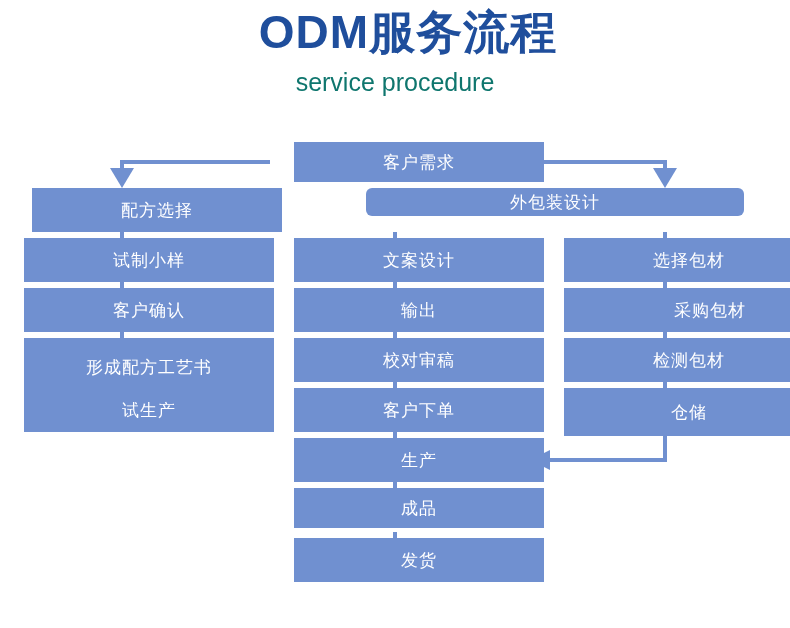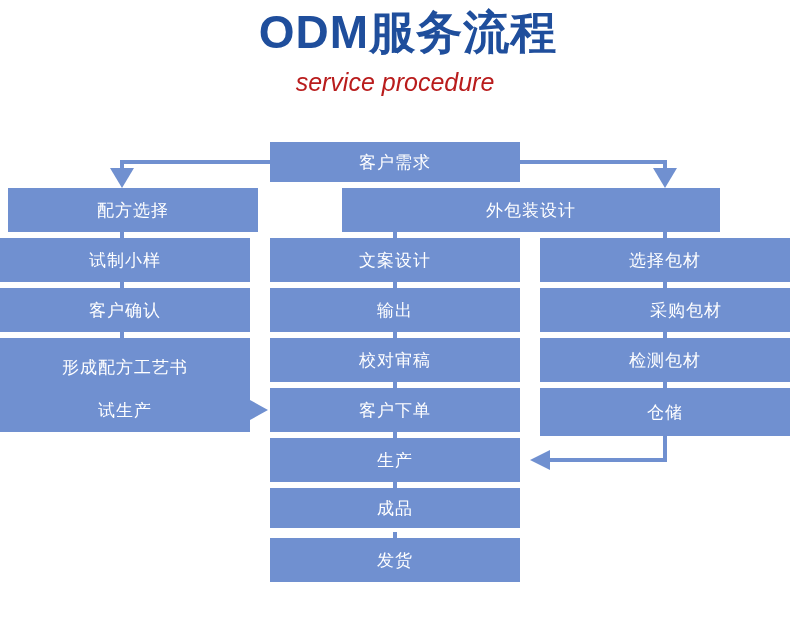--- a/index.html
+++ b/index.html
@@ -14,37 +14,37 @@
   
   .title {
     position: absolute; left: 0; top: 4px; width: 790px;
     text-align: center;
     font-size: 46px; font-weight: bold; letter-spacing: 1px;
     color: #1f4e9c; line-height: 56px; padding-left: 26px;
   }
   .subtitle {
     position: absolute; left: 0; top: 66px; width: 790px;
     text-align: center;
-    font-size: 25px; font-weight: normal; color: #b91c1c;
+    font-size: 25px; font-weight: normal; color: #0f766e;
     line-height: 32px;
-    font-style: italic;
   }
 
   
   .chart { position: absolute; left: 0; top: 0; width: 790px; height: 628px; }
 
   .node {
     position: absolute;
     background: #7090d0;
     color: #ffffff;
     font-size: 17px;
     display: flex; align-items: center; justify-content: center;
     line-height: 1;
     letter-spacing: 1px;
     z-index: 3;
+    margin-left: 24px;
   }
 
   .connectors { position: absolute; left: 0; top: 0; width: 790px; height: 628px; z-index: 1; }
 </style>
 </head>
 <body>
 
 <div id="root">
 
   <div class="title">ODM服务流程</div>
@@ -92,21 +92,21 @@
     </svg>
 
     <div class="node" style="left:270px; top:142px; width:250px; height:40px;">客户需求</div>
 
     <div class="node" style="left:8px; top:188px; width:250px; height:44px;">配方选择</div>
     <div class="node" style="left:0px; top:238px; width:250px; height:44px;">试制小样</div>
     <div class="node" style="left:0px; top:288px; width:250px; height:44px;">客户确认</div>
     <div class="node" style="left:0px; top:338px; width:250px; height:58px;">形成配方工艺书</div>
     <div class="node" style="left:0px; top:388px; width:250px; height:44px;">试生产</div>
 
-    <div class="node" style="left:342px; top:188px; width:378px; height:44px;">外包装设计</div>
+    <div class="node" style="left:342px; top:188px; width:378px; height:28px;border-radius:6px;">外包装设计</div>
     <div class="node" style="left:270px; top:238px; width:250px; height:44px;">文案设计</div>
     <div class="node" style="left:270px; top:288px; width:250px; height:44px;">输出</div>
     <div class="node" style="left:270px; top:338px; width:250px; height:44px;">校对审稿</div>
     <div class="node" style="left:270px; top:388px; width:250px; height:44px;">客户下单</div>
     <div class="node" style="left:270px; top:438px; width:250px; height:44px;">生产</div>
     <div class="node" style="left:270px; top:488px; width:250px; height:40px;text-align:right;">成品</div>
     <div class="node" style="left:270px; top:538px; width:250px; height:44px;">发货</div>
 
     <div class="node" style="left:540px; top:238px; width:250px; height:44px;text-align:right;">选择包材</div>
     <div class="node" style="left:540px; top:288px; width:292px; height:44px;">采购包材</div>

